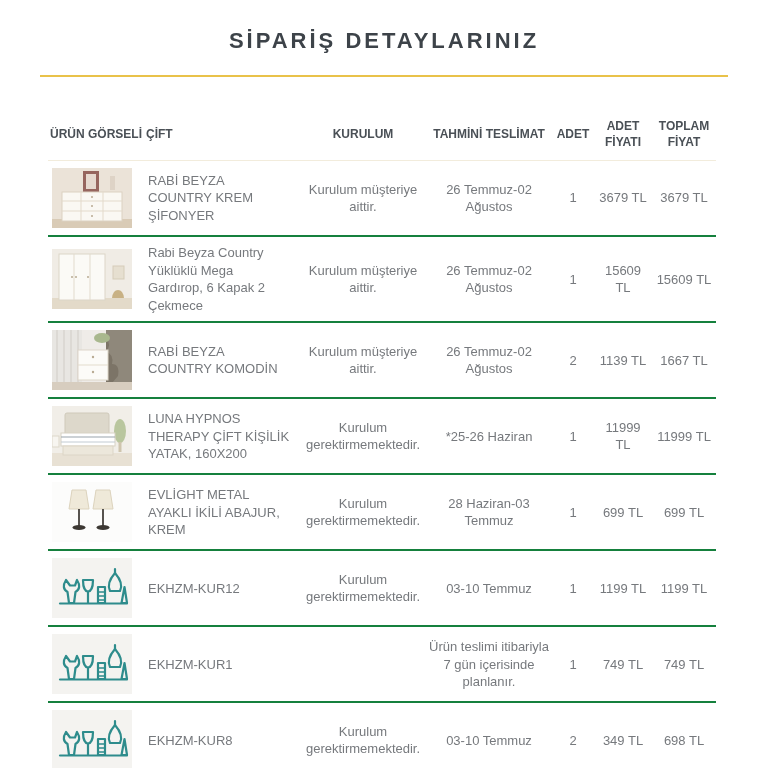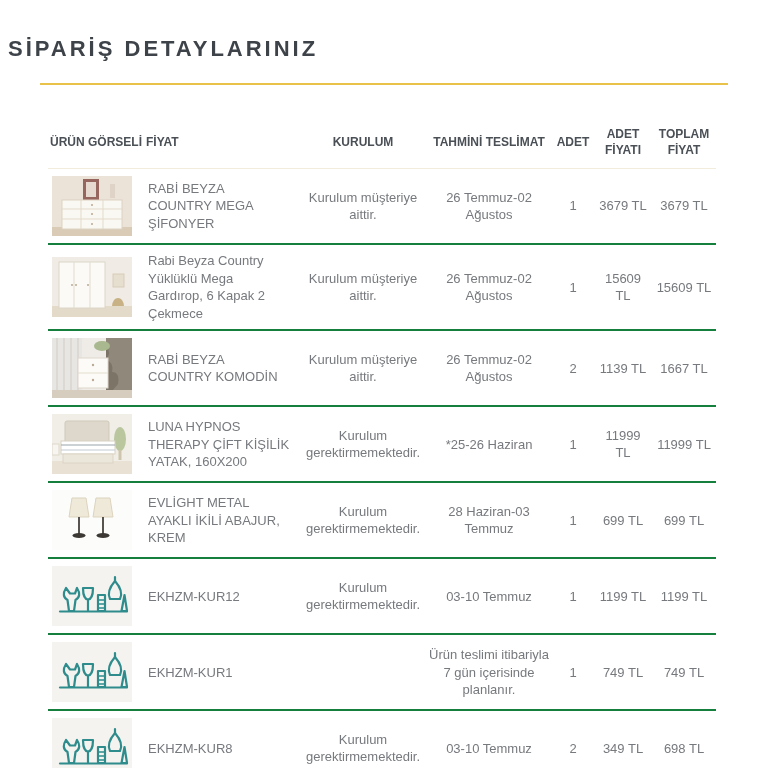--- a/index.html
+++ b/index.html
@@ -5,23 +5,23 @@
   * { box-sizing: border-box; }
   html, body {
     margin: 0; padding: 0;
     width: 768px; height: 768px;
     background: #ffffff;
     font-family: "Liberation Sans", sans-serif;
     overflow: hidden;
   }
   .page { width: 768px; height: 768px; }
   .page-title {
-    margin: 8px;
+    margin: 0;
     padding-top: 28px;
-    text-align: left;
+    text-align: center;
     font-size: 22px;
     font-weight: 700;
     letter-spacing: 3px;
     color: #3d4349;
   }
   .divider {
     height: 2px;
     margin: 21px 40px 0 40px;
     background: #e9c24a;
   }
@@ -68,21 +68,21 @@
 </head>
 <body>
 
 <div class="page">
   <h1 class="page-title">SİPARİŞ DETAYLARINIZ</h1>
   <div class="divider" style="background: rgb(233, 194, 74);"></div>
   <table class="order-table">
     <thead>
       <tr>
           <th class="col-0">ÜRÜN GÖRSELİ</th>
-          <th class="col-1">FİYAT</th>
+          <th class="col-1">ÇİFT</th>
           <th class="col-2">KURULUM</th>
           <th class="col-3">TAHMİNİ TESLİMAT</th>
           <th class="col-4">ADET</th>
           <th class="col-5">ADET FİYATI</th>
           <th class="col-6">TOPLAM FİYAT</th>
         </tr>
     </thead>
     <tbody>
         <tr>
           <td class="col-0">
@@ -97,21 +97,21 @@
                 <line x1="10" y1="33" x2="70" y2="33" stroke="#e3dacb"></line>
                 <line x1="10" y1="43" x2="70" y2="43" stroke="#e3dacb"></line>
                 <line x1="29" y1="24" x2="29" y2="53" stroke="#e3dacb"></line>
                 <line x1="51" y1="24" x2="51" y2="53" stroke="#e3dacb"></line>
                 <circle cx="40" cy="29" r="1" fill="#b9aa92"></circle>
                 <circle cx="40" cy="38" r="1" fill="#b9aa92"></circle>
                 <circle cx="40" cy="48" r="1" fill="#b9aa92"></circle>
               </svg>
             </div>
           </td>
-          <td class="col-1">RABİ BEYZA COUNTRY MEGA ŞİFONYER</td>
+          <td class="col-1">RABİ BEYZA COUNTRY KREM ŞİFONYER</td>
           <td class="col-2">Kurulum müşteriye aittir.</td>
           <td class="col-3">26 Temmuz-02 Ağustos</td>
           <td class="col-4">1</td>
           <td class="col-5">3679 TL</td>
           <td class="col-6">3679 TL</td>
         </tr>
         <tr>
           <td class="col-0">
             <div class="thumb">
               <svg viewBox="0 0 80 60">

